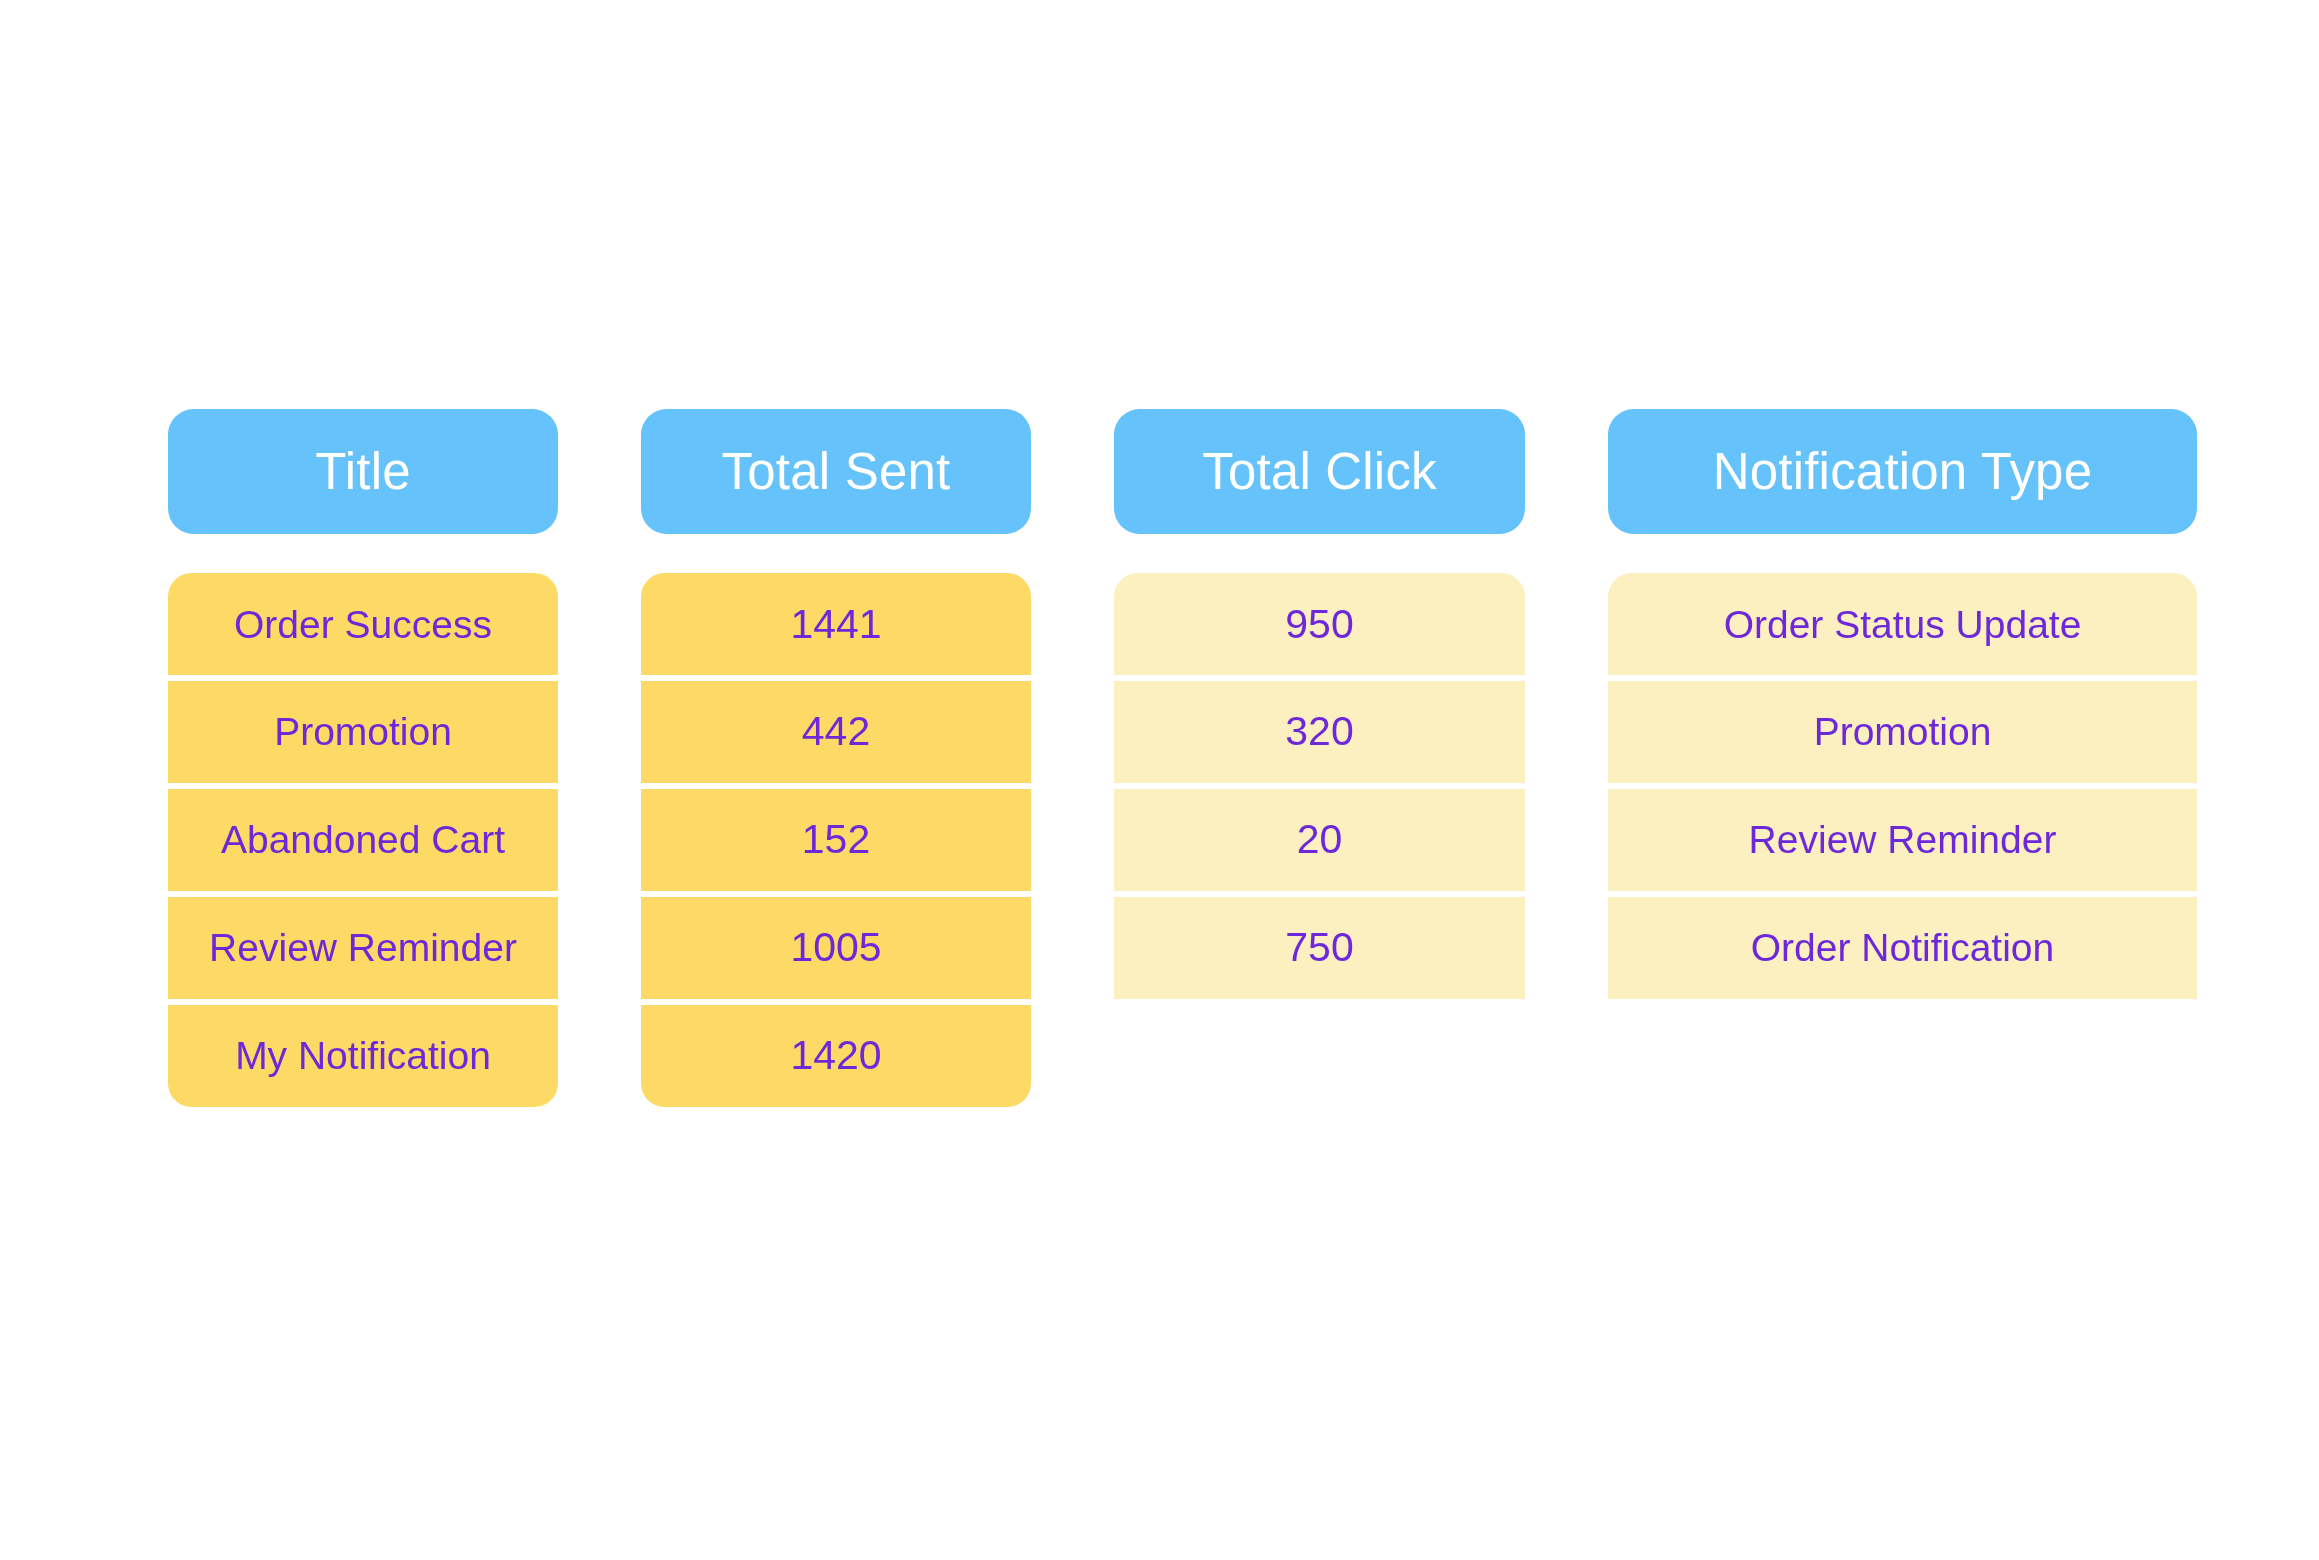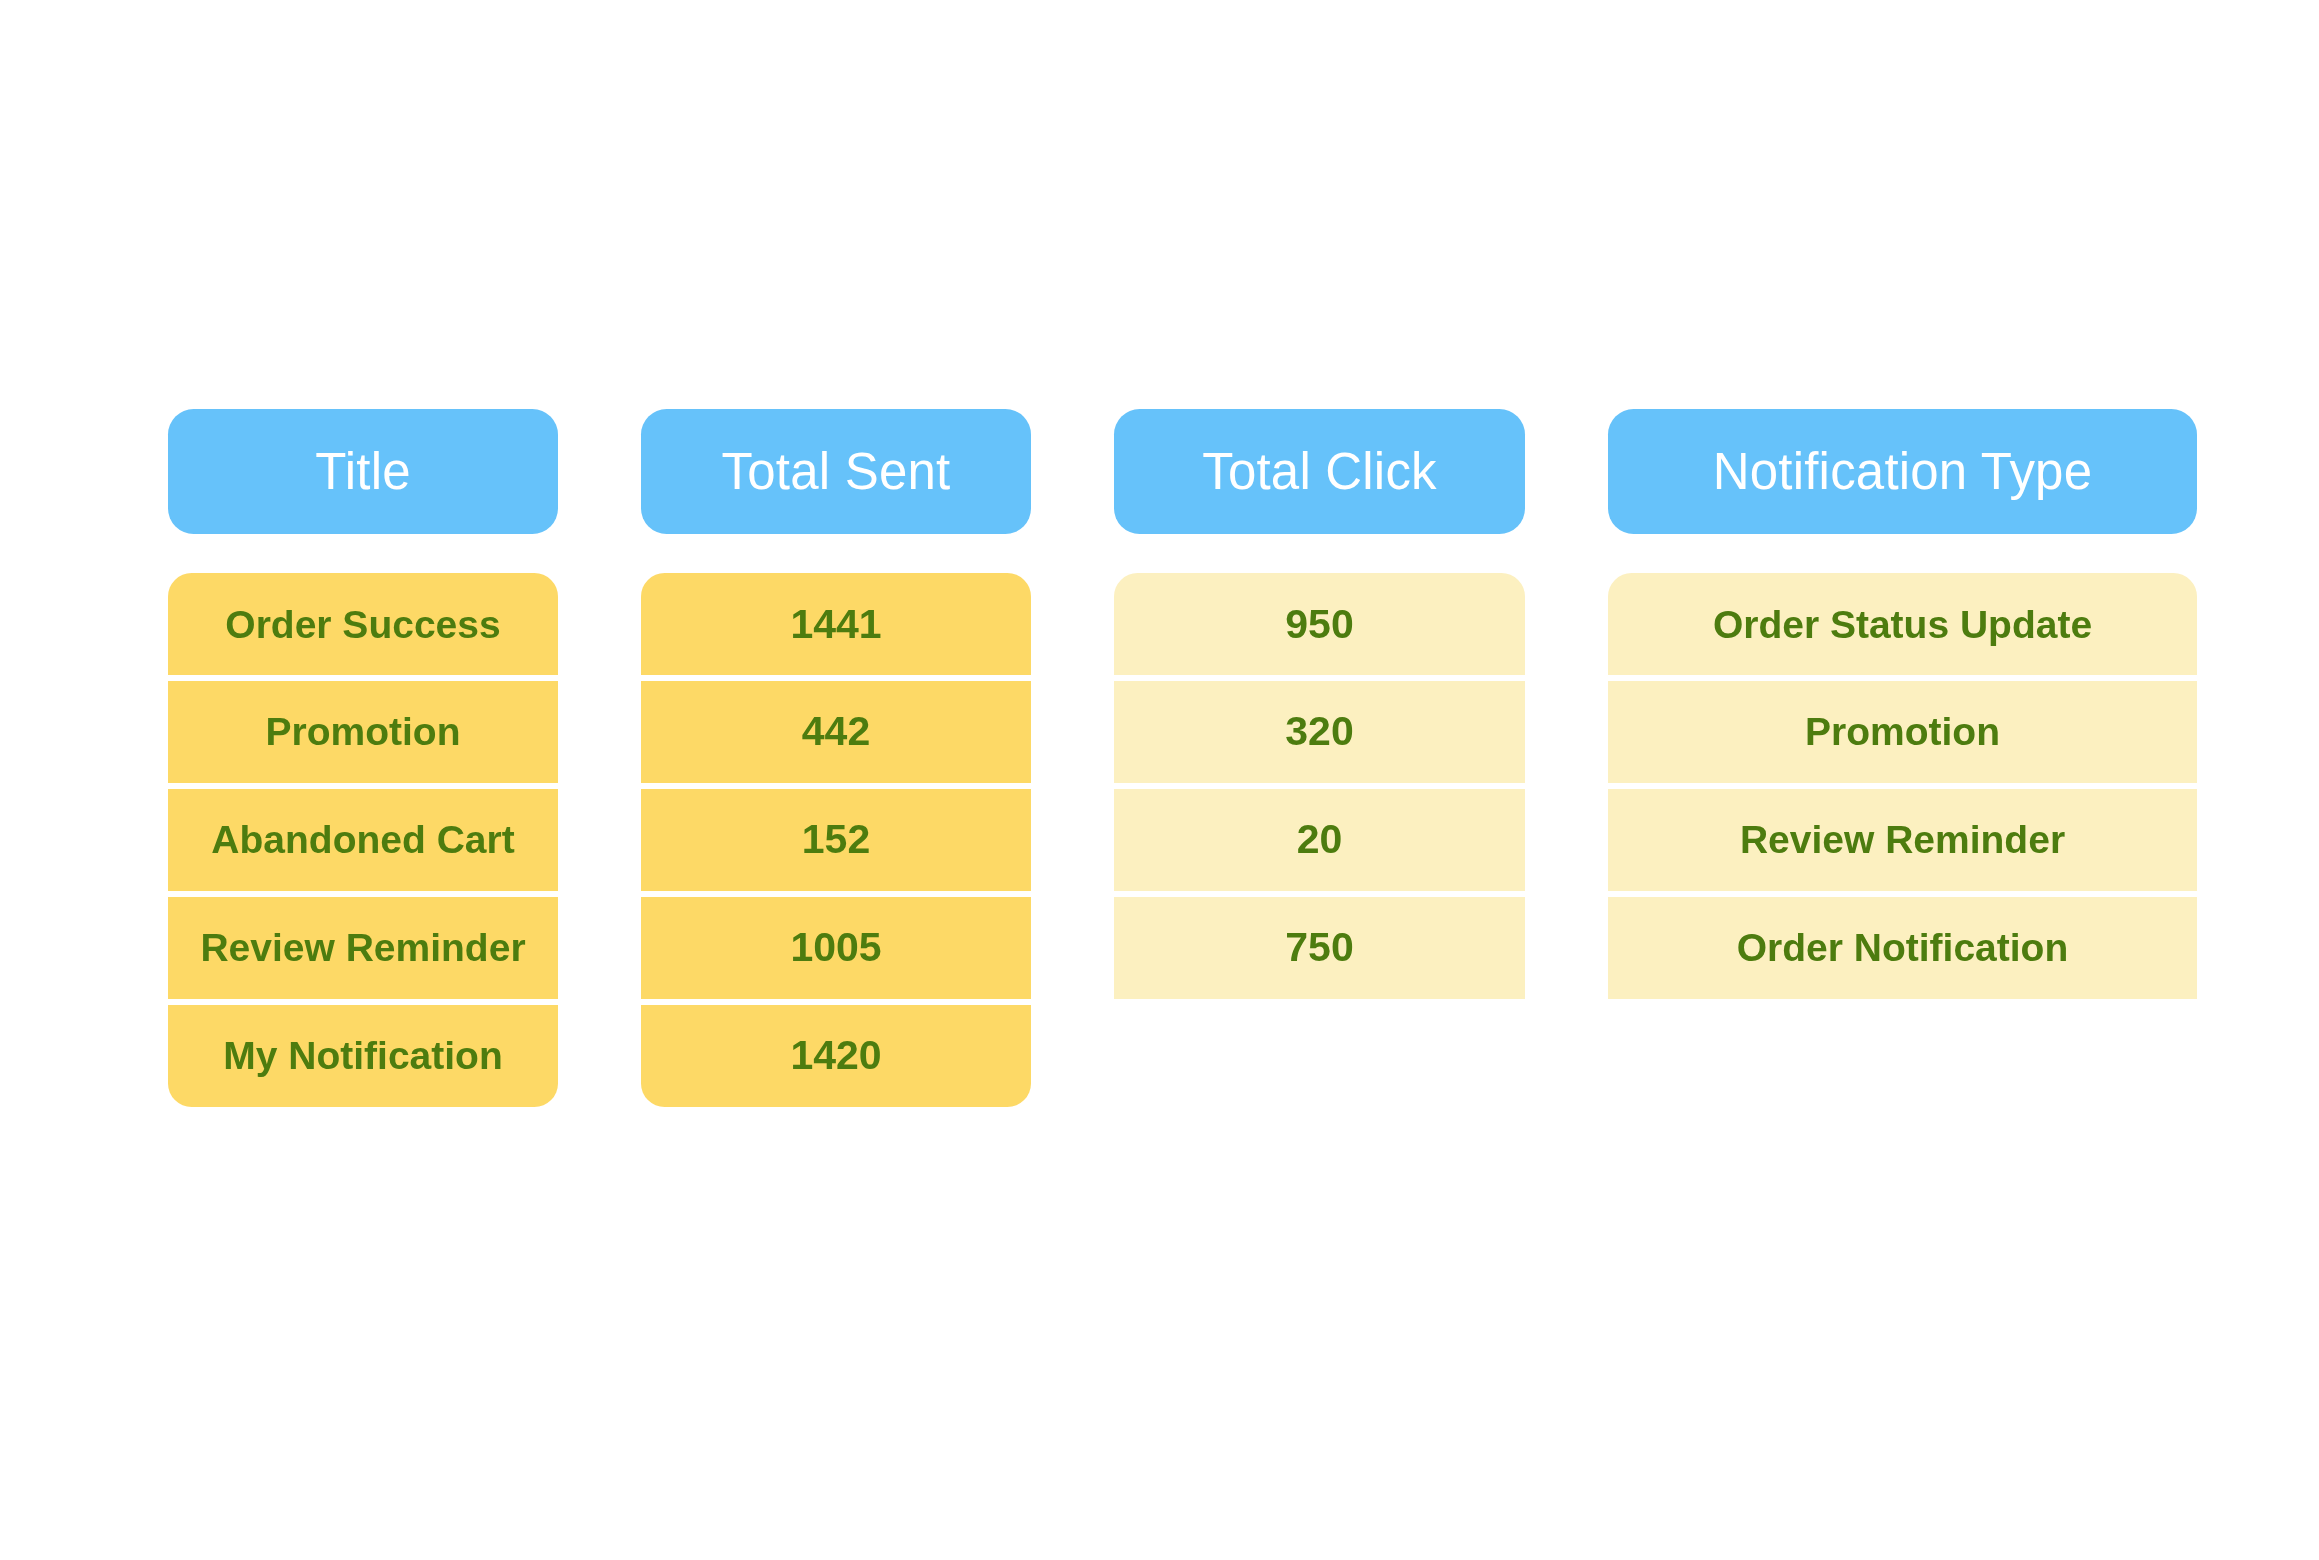--- a/index.html
+++ b/index.html
@@ -64,23 +64,23 @@
 
   .cell {
     height: 102px;
     display: flex;
     align-items: center;
     justify-content: center;
     box-sizing: border-box;
     padding: 0 7.9px;
   }
   .cell-text {
-    color: #4d7c0f;
+    color: #6d28d9;
     font-size: 39px;
-    font-weight: 700;
+    font-weight: 400;
     line-height: 1;
     white-space: nowrap;
   }
   .cell-text.numeric { font-size: 41px; }
 </style>
 </head>
 <body>
 
 <div class="board">
   <div class="table-grid">

